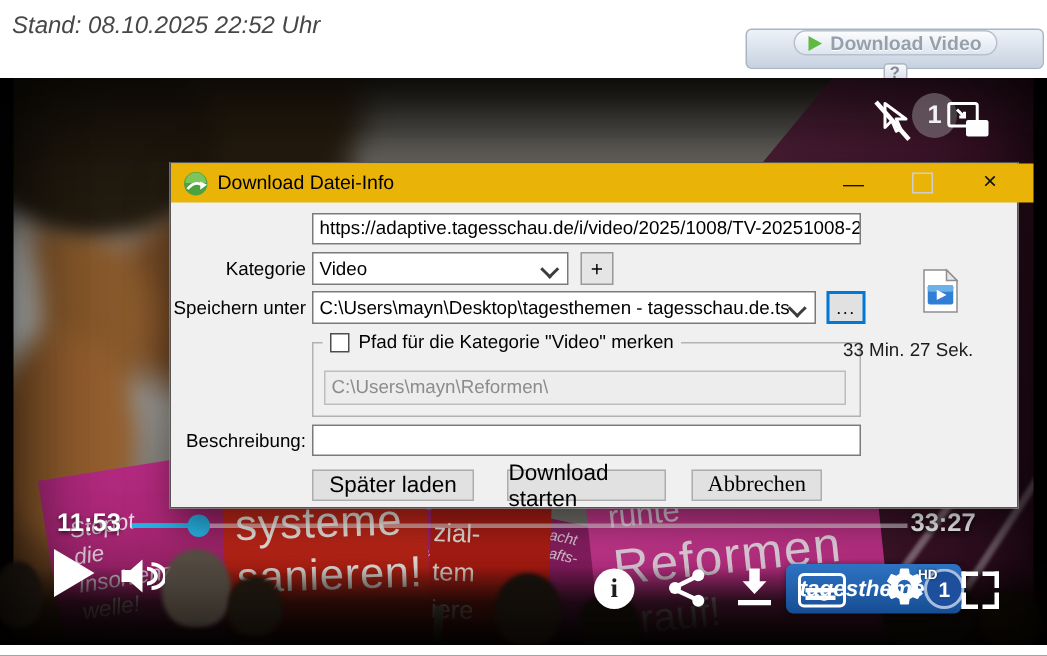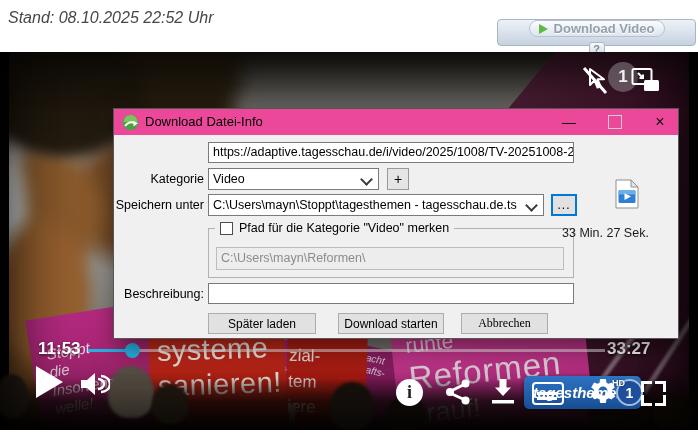--- a/index.html
+++ b/index.html
@@ -125,21 +125,21 @@
   .fs{left:641px;top:329px;width:25px;height:25px;z-index:6;}
   .fs i{position:absolute;width:8px;height:8px;border:0 solid #fff;}
   .fs .tl{left:0;top:0;border-left-width:3px;border-top-width:3px;}
   .fs .tr{right:0;top:0;border-right-width:3px;border-top-width:3px;}
   .fs .bl{left:0;bottom:0;border-left-width:3px;border-bottom-width:3px;}
   .fs .br{right:0;bottom:0;border-right-width:3px;border-bottom-width:3px;}
 
   
   .dialog{position:absolute;left:113px;top:108px;width:564px;height:229px;background:#f0f0f0;
     border:1px solid #565656;box-shadow:4px 10px 24px rgba(0,0,0,.5);z-index:20;font-size:12.5px;color:#000;}
-  .titlebar{position:absolute;left:0;top:0;width:100%;height:26px;background:#ec4899;}
+  .titlebar{position:absolute;left:0;top:0;width:100%;height:26px;background:#eab308;padding-left:11px;}
   .tb-ico{position:absolute;left:8px;top:5px;}
   .tb-title{position:absolute;left:31px;top:5px;font-size:13px;}
   .wb{position:absolute;top:0;height:26px;display:flex;align-items:center;justify-content:center;}
   .w-min{left:437px;width:36px;font-size:14px;color:#111;}
   .w-max{left:486px;width:30px;}
   .w-max i{width:12px;height:12px;border:1px solid #cfcfcf;display:block;}
   .w-close{left:528px;width:36px;font-size:16px;color:#111;}
 
   .lbl{position:absolute;left:0;width:90px;text-align:right;}
   .fld{position:absolute;background:#fff;border:1px solid #7a7a7a;box-sizing:border-box;
@@ -156,21 +156,21 @@
     border:2px solid #0078d7;box-sizing:border-box;display:flex;align-items:center;justify-content:center;
     font-size:12px;letter-spacing:1px;}
   .gbox{position:absolute;left:94px;top:119px;width:366px;height:50px;border:1px solid #b2b2b2;box-sizing:border-box;}
   .gcap{position:absolute;left:6px;top:-8px;background:#f0f0f0;padding:0 5px;display:flex;gap:6px;align-items:center;}
   .cbx{width:13px;height:13px;background:#fff;border:1px solid #4d4d4d;box-sizing:border-box;}
   .gfld{position:absolute;left:7px;top:18px;width:348px;height:23px;background:#ededed;
     border:1px solid #bdbdbd;box-sizing:border-box;color:#8c8c8c;line-height:21px;padding:0 4px;
     white-space:nowrap;overflow:hidden;}
   .l-desc{top:178px;} .f-desc{left:94px;top:174px;width:366px;height:21px;}
   .wbtn{position:absolute;top:204px;height:21px;background:#e1e1e1;border:1px solid #adadad;
-    box-sizing:border-box;display:flex;align-items:center;justify-content:center;font-size:12px;}
+    box-sizing:border-box;display:flex;align-items:center;justify-content:center;font-size:15px;}
   .b-later{left:94px;width:108px;} .b-start{left:224px;width:106px;} .b-cancel{left:347px;width:87px;font-family:Liberation Serif, serif;}
   .file-ico{position:absolute;left:501px;top:70px;}
   .dur-txt{position:absolute;left:448px;top:117px;width:128px;text-align:left;color:#1c1c1c;}
 </style>
 </head>
 <body>
 
 <div class="page">
 
   <div class="stand">Stand: 08.10.2025 22:52 Uhr</div>
@@ -315,21 +315,21 @@
 
     <div class="lbl l-kat">Kategorie</div>
     <div class="fld f-kat combo">
       <span>Video</span>
       <span class="chev"></span>
     </div>
     <div class="plus">+</div>
 
     <div class="lbl l-save">Speichern unter</div>
     <div class="fld f-save combo">
-      <span>C:\Users\mayn\Stoppt\tagesthemen - tagesschau.de.ts</span>
+      <span>C:\Users\mayn\Desktop\tagesthemen - tagesschau.de.ts</span>
       <span class="chev"></span>
     </div>
     <div class="browse">...</div>
 
     <div class="gbox">
       <div class="gcap">
         <span class="cbx"></span>
         <span>Pfad für die Kategorie "Video" merken</span>
       </div>
       <div class="gfld">C:\Users\mayn\Reformen\</div>

